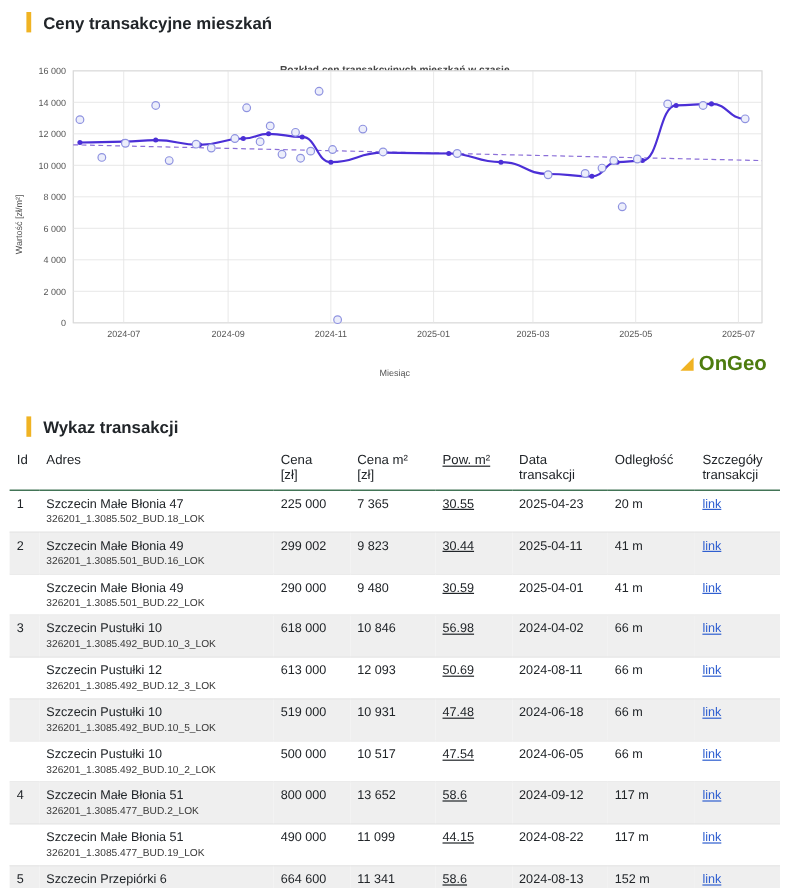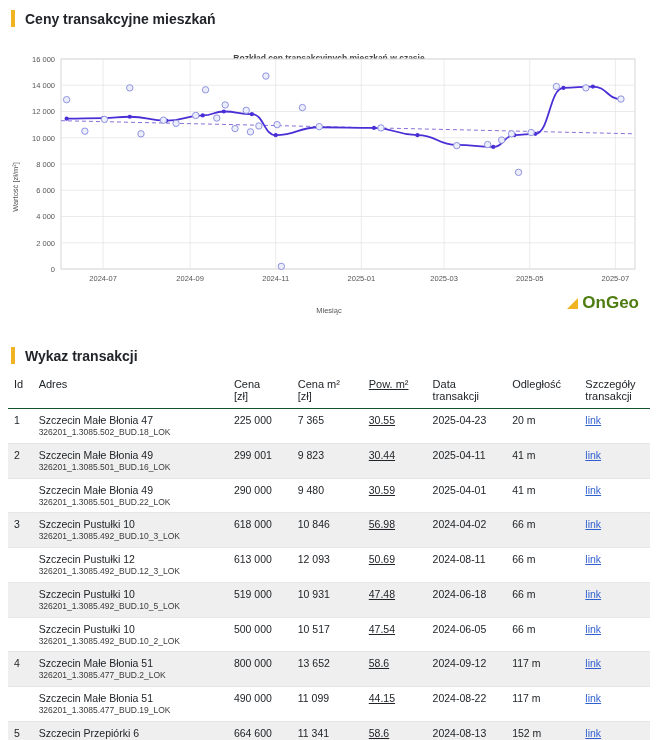--- a/index.html
+++ b/index.html
@@ -13,21 +13,21 @@
     font-family: "Liberation Sans", sans-serif;
     color: #212529;
     overflow: hidden;
   }
   .section-title {
     display: flex;
     align-items: center;
     font-size: 14px;
     font-weight: bold;
     color: #212529;
-    padding: 10px 0 10px 3px;
+    padding: 10px 0 10px 14px;
   }
   .section-title .bar {
     width: 4px;
     height: 17px;
     background: #f0b323;
     margin-right: 10px;
     margin-left: 8px;
     flex: 0 0 auto;
   }
   .chart-wrap {
@@ -292,21 +292,21 @@
         <td class="num col-data">2025-04-23</td>
         <td class="num col-odl">20 m</td>
         <td class="col-szcz"><span class="link">link</span></td>
       </tr>
       <tr class="alt">
         <td class="id-col">2</td>
         <td class="addr-col">
           <div class="addr-main">Szczecin Małe Błonia 49</div>
           <div class="addr-sub">326201_1.3085.501_BUD.16_LOK</div>
         </td>
-        <td class="num col-cena">299 001</td>
+        <td class="num col-cena">299 002</td>
         <td class="num col-cenam2">9 823</td>
         <td class="num col-pow">30.44</td>
         <td class="num col-data">2025-04-11</td>
         <td class="num col-odl">41 m</td>
         <td class="col-szcz"><span class="link">link</span></td>
       </tr>
       <tr>
         <td class="id-col"></td>
         <td class="addr-col">
           <div class="addr-main">Szczecin Małe Błonia 49</div>

